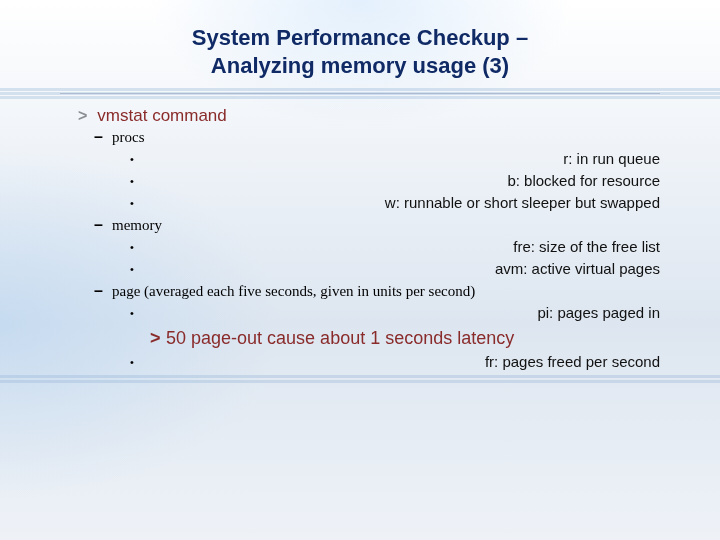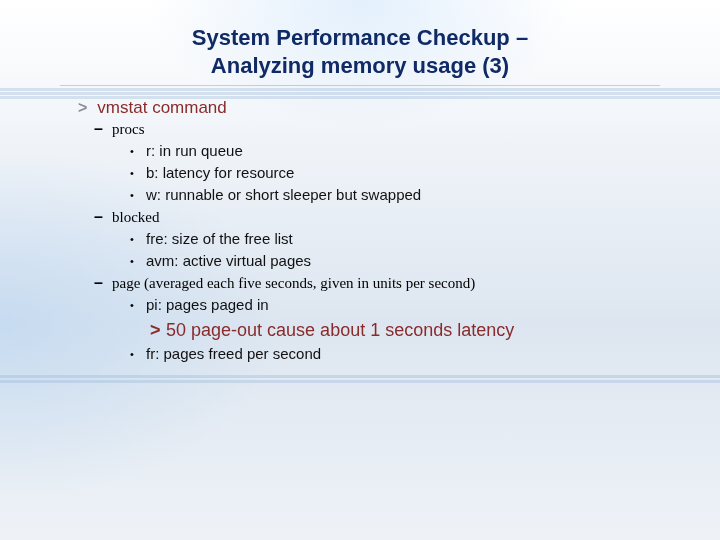--- a/index.html
+++ b/index.html
@@ -34,21 +34,21 @@
   }
   .title {
     font-family: Verdana, Arial, sans-serif;
     font-weight: bold;
     font-size: 22px;
     color: #102a66;
     text-align: center;
     line-height: 1.25;
     margin: 6px 0 6px 0;
     border-bottom: 1px solid rgba(60,80,120,0.25);
-    padding-bottom: 6px;
+    padding-bottom: 14px;
   }
   ul.l1 { list-style: none; padding-left: 18px; margin-top: 12px; }
   ul.l1 > li::before {
     content: ">";
     color: #8a8f96;
     font-weight: bold;
     margin-right: 10px;
   }
   .l1-text { color: #8a2b2b; font-size: 17px; }
   ul.l2 { list-style: none; padding-left: 34px; }
@@ -60,21 +60,21 @@
     color: #000;
     font-weight: bold;
   }
   .l2-head {
     color: #000;
     font-family: Georgia, 'Times New Roman', serif;
     font-weight: normal;
     font-size: 15px;
   }
   ul.l3 { list-style: none; padding-left: 34px; }
-  ul.l3 > li { position: relative; line-height: 1.45; font-size: 15px; color: #111; }
+  ul.l3 > li { position: relative; line-height: 1.45; font-size: 15px; color: #111; text-align: right; }
   ul.l3 > li::before {
     content: "•";
     position: absolute;
     left: -16px;
     color: #000;
     font-size: 11px;
     top: 4px;
   }
   .note {
     list-style: none;
@@ -125,27 +125,27 @@
   </div>
 
   <ul class="l1">
     <li><span class="l1-text">vmstat command</span>
 
       <ul class="l2">
         <li>
           <span class="l2-head">procs</span>
           <ul class="l3">
             <li>r: in run queue</li>
-            <li>b: latency for resource</li>
+            <li>b: blocked for resource</li>
             <li>w: runnable or short sleeper but swapped</li>
           </ul>
         </li>
 
         <li>
-          <span class="l2-head">blocked</span>
+          <span class="l2-head">memory</span>
           <ul class="l3">
             <li>fre: size of the free list</li>
             <li>avm: active virtual pages</li>
           </ul>
         </li>
 
         <li>
           <span class="l2-head">page (averaged each five seconds, given in units per second)</span>
           <ul class="l3">
             <li>pi: pages paged in</li>

